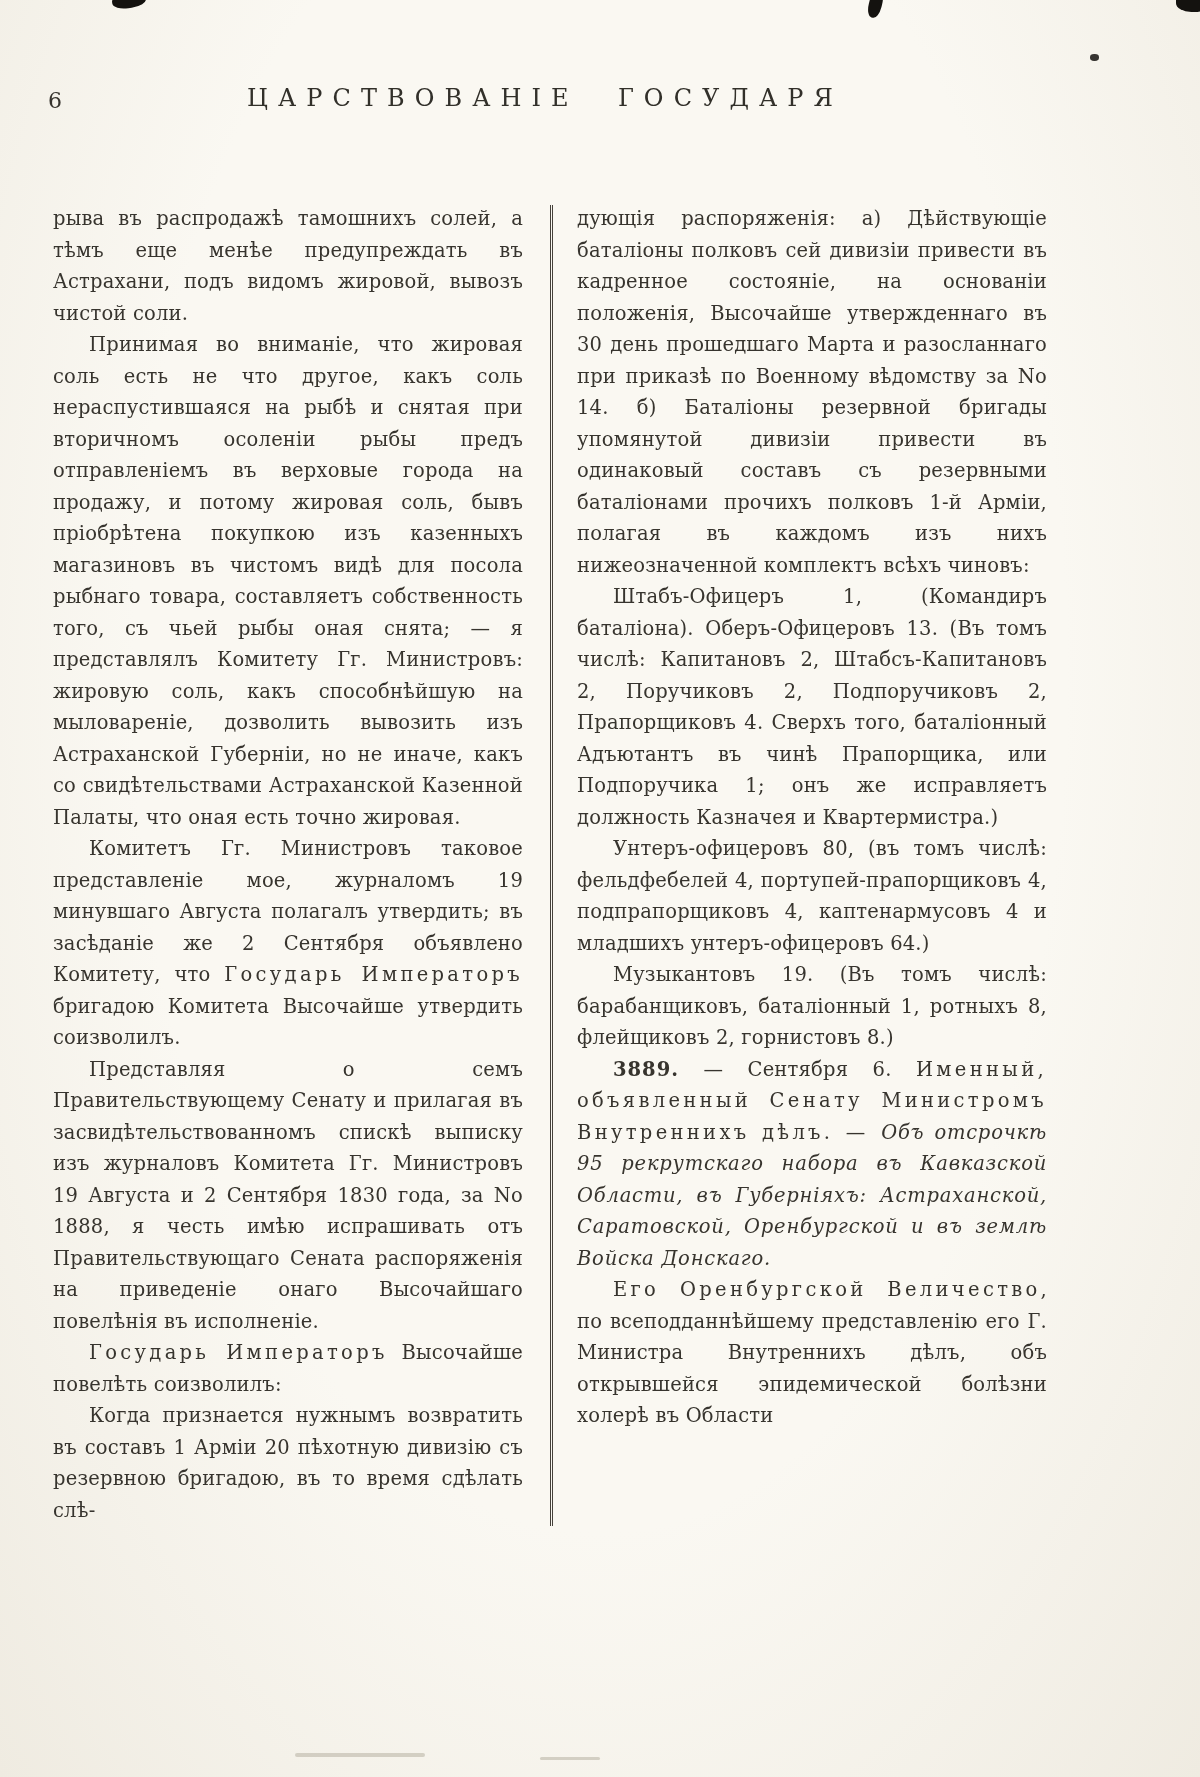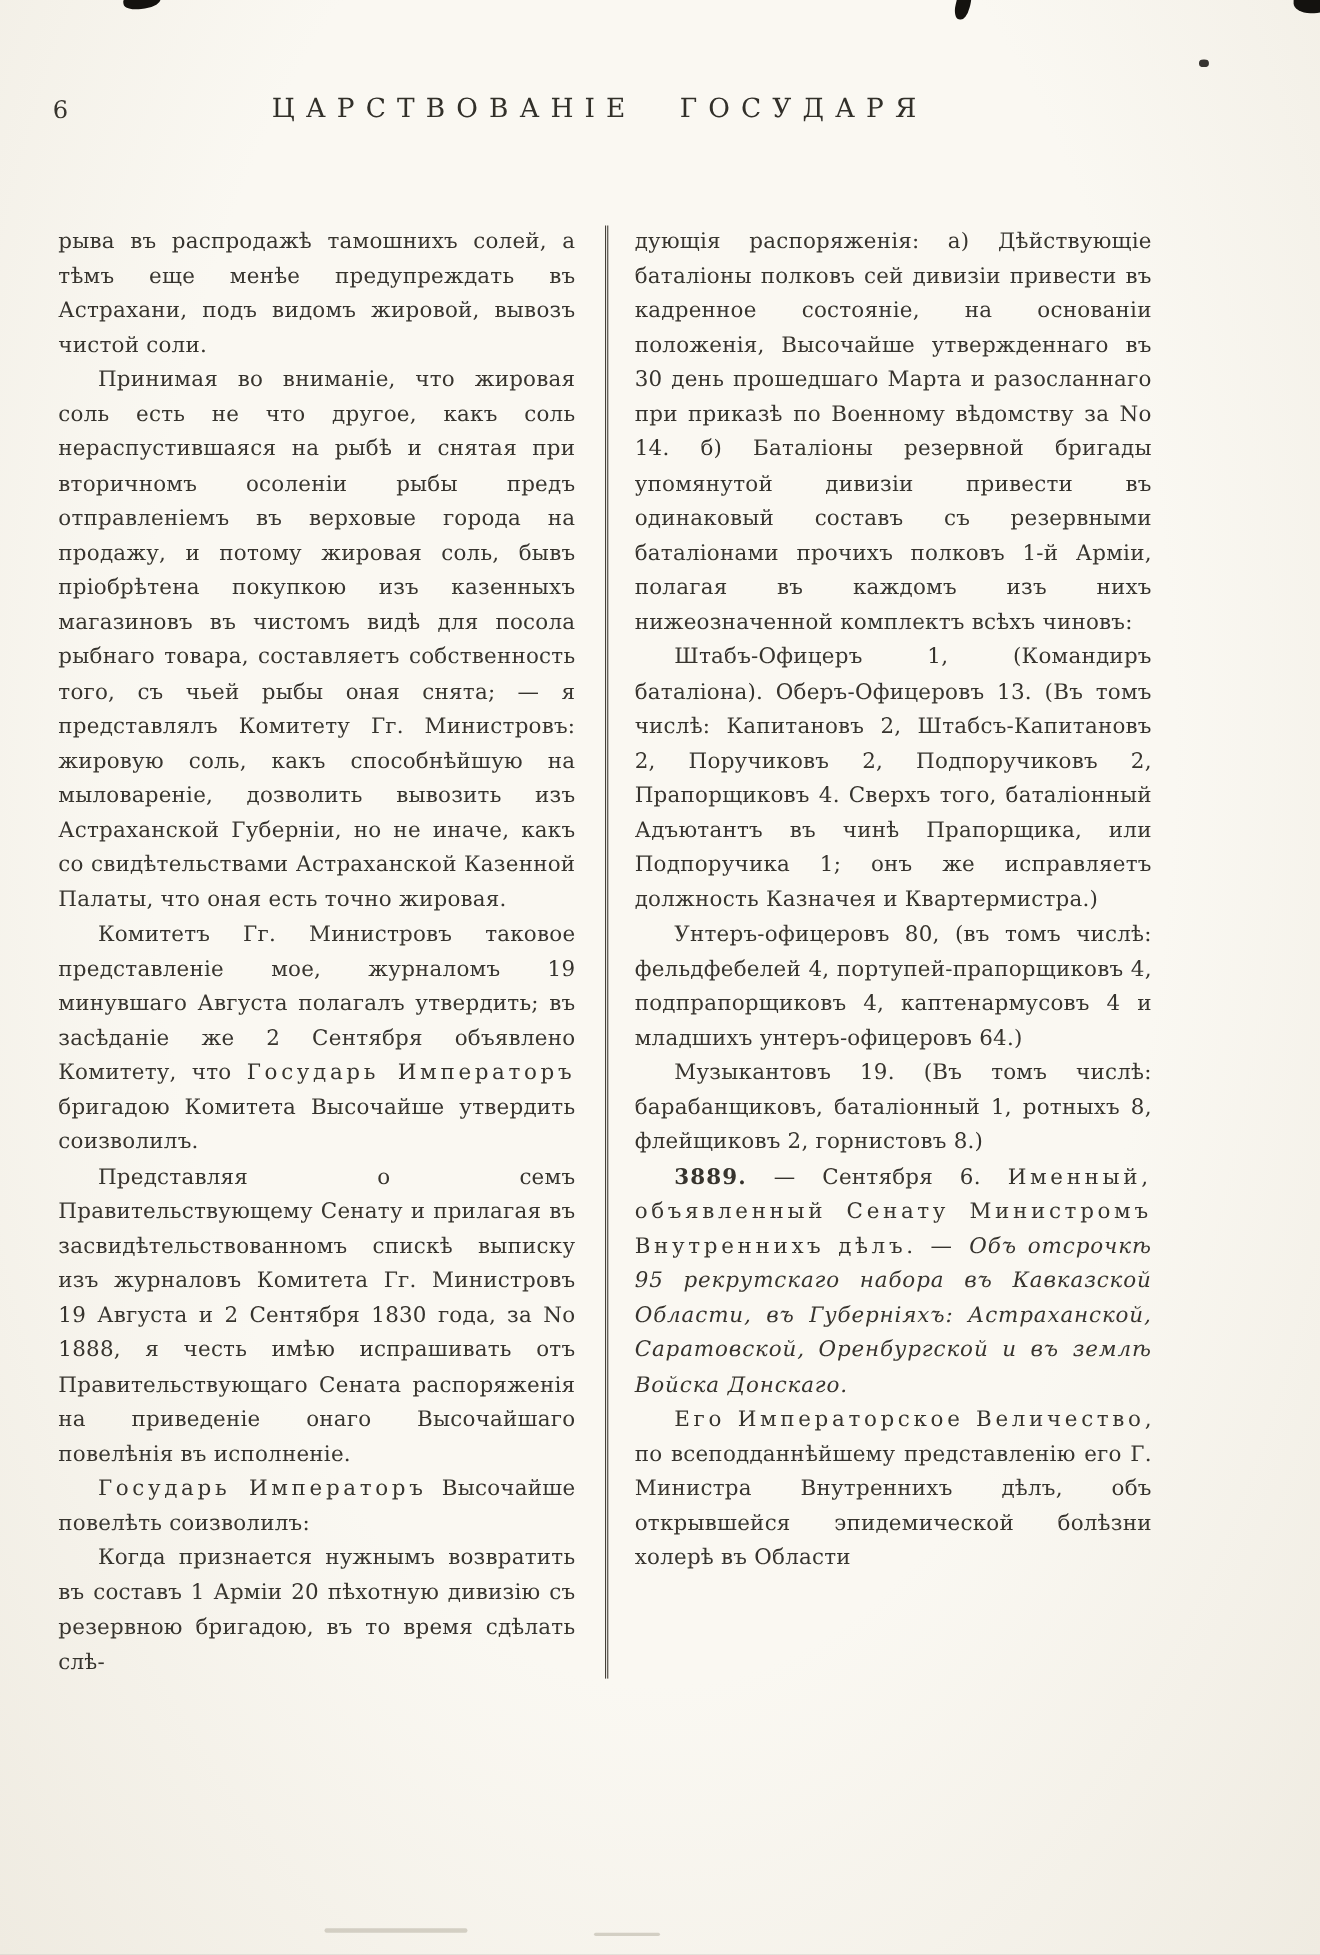--- a/index.html
+++ b/index.html
@@ -113,17 +113,17 @@
     </div>
 
     <div class="divider"></div>
 
     <div class="col">
       <p class="para"><span>дующія распоряженія: а) Дѣйствующіе баталіоны полковъ сей дивизіи привести въ кадренное состояніе, на основаніи положенія, Высочайше утвержденнаго въ 30 день прошедшаго Марта и разосланнаго при приказѣ по Военному вѣдомству за No 14. б) Баталіоны резервной бригады упомянутой дивизіи привести въ одинаковый составъ съ резервными баталіонами прочихъ полковъ 1-й Арміи, полагая въ каждомъ изъ нихъ нижеозначенной комплектъ всѣхъ чиновъ:</span></p>
       <p class="para indent"><span>Штабъ-Офицеръ 1, (Командиръ баталіона). Оберъ-Офицеровъ 13. (Въ томъ числѣ: Капитановъ 2, Штабсъ-Капитановъ 2, Поручиковъ 2, Подпоручиковъ 2, Прапорщиковъ 4. Сверхъ того, баталіонный Адъютантъ въ чинѣ Прапорщика, или Подпоручика 1; онъ же исправляетъ должность Казначея и Квартермистра.)</span></p>
       <p class="para indent"><span>Унтеръ-офицеровъ 80, (въ томъ числѣ: фельдфебелей 4, портупей-прапорщиковъ 4, подпрапорщиковъ 4, каптенармусовъ 4 и младшихъ унтеръ-офицеровъ 64.)</span></p>
       <p class="para indent"><span>Музыкантовъ 19. (Въ томъ числѣ: барабанщиковъ, баталіонный 1, ротныхъ 8, флейщиковъ 2, горнистовъ 8.)</span></p>
       <p class="para indent"><span class="num">3889.</span><span> — Сентября 6. </span><span class="sp">Именный, объявленный Сенату Министромъ Внутреннихъ дѣлъ. — </span><span class="it">Объ отсрочкѣ 95 рекрутскаго набора въ Кавказской Области, въ Губерніяхъ: Астраханской, Саратовской, Оренбургской и въ землѣ Войска Донскаго.</span></p>
-      <p class="para indent"><span class="sp">Его Императорское Величество</span><span>, по всеподданнѣйшему представленію его Г. Министра Внутреннихъ дѣлъ, объ открывшейся эпидемической болѣзни холерѣ въ Области</span></p>
+      <p class="para indent"><span class="sp">Его Оренбургской Величество</span><span>, по всеподданнѣйшему представленію его Г. Министра Внутреннихъ дѣлъ, объ открывшейся эпидемической болѣзни холерѣ въ Области</span></p>
     </div>
 
   </div>
 </div>
 
 </body></html>

